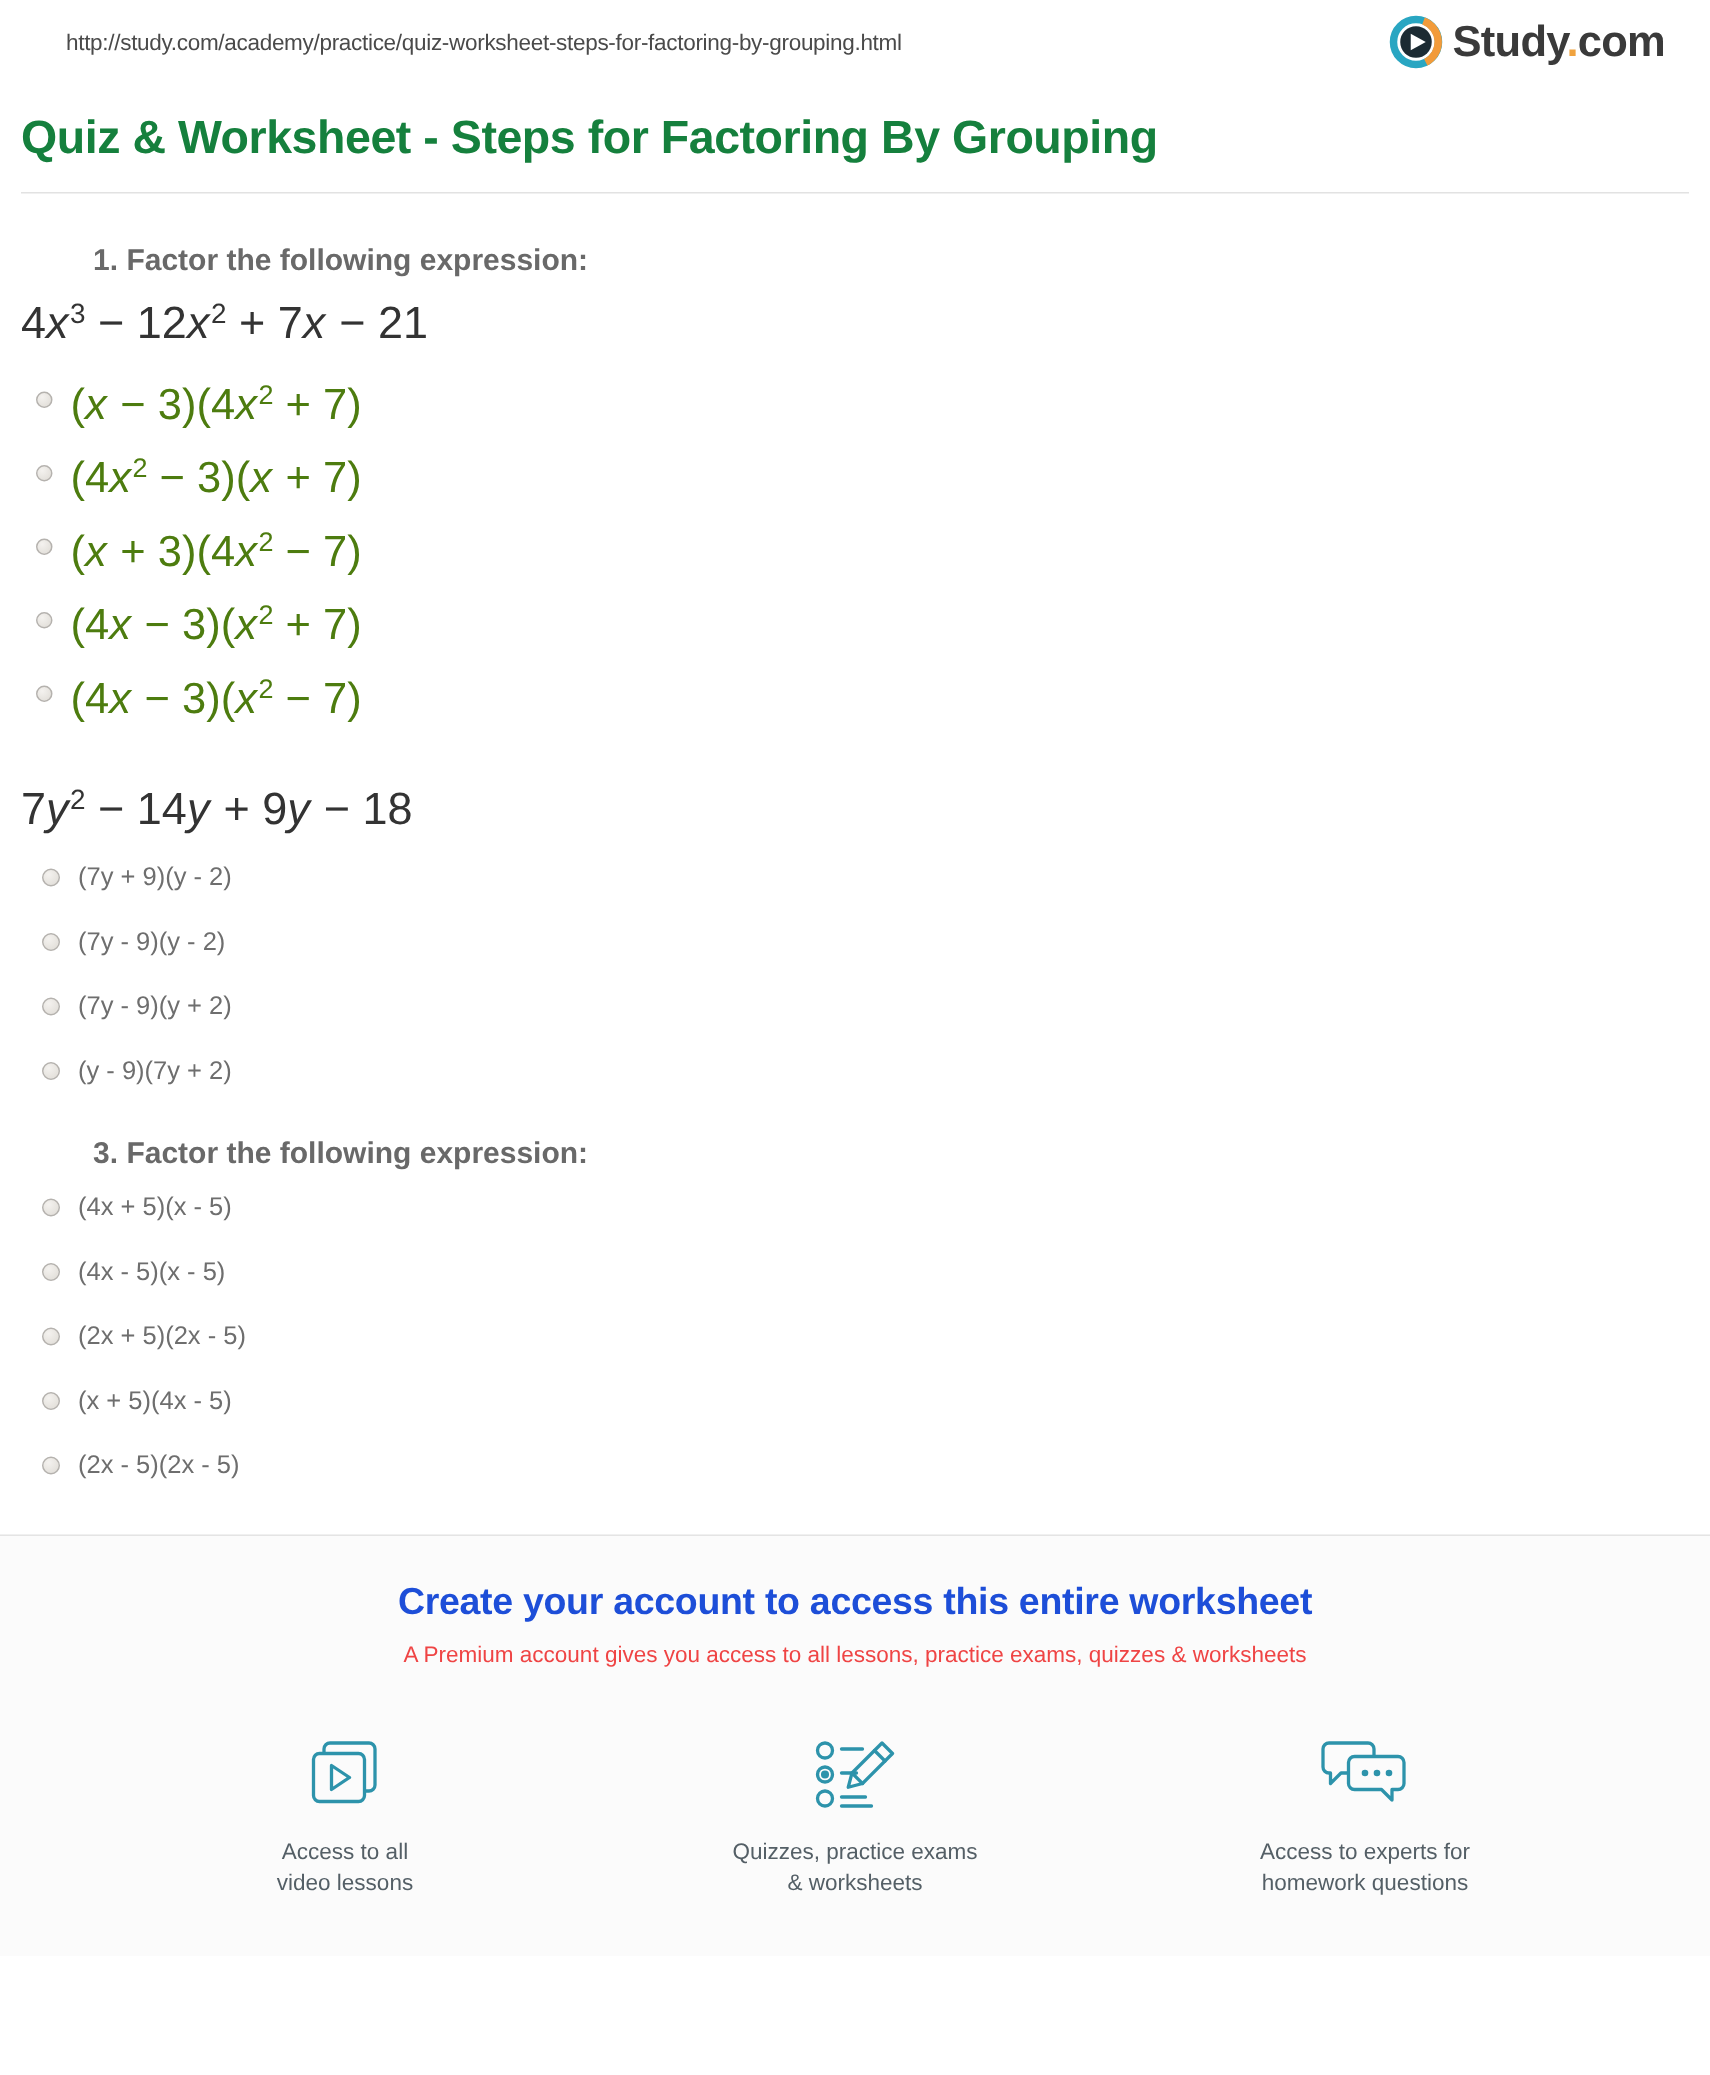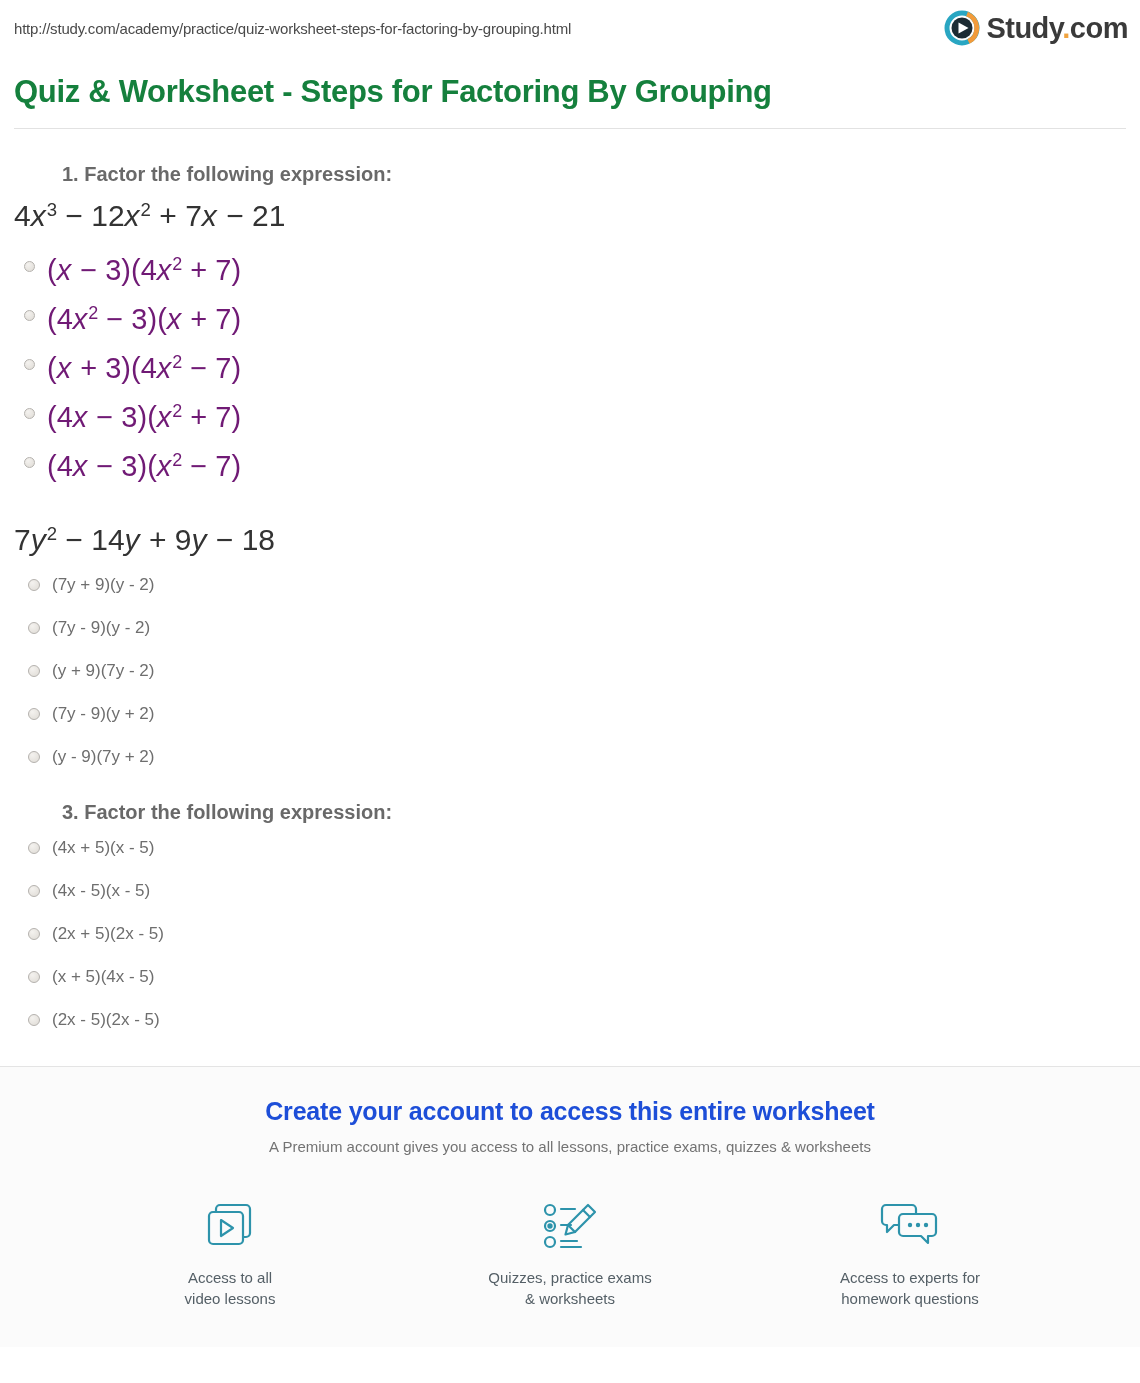--- a/index.html
+++ b/index.html
@@ -7,21 +7,21 @@
   body {
     width:1140px; min-height:1383px; margin:0 auto;
     font-family:"Liberation Sans", sans-serif;
     color:#333;
   }
   .page { width:1140px; }
 
   
   .topbar {
     display:flex; justify-content:space-between; align-items:center;
-    padding:8px 12px 0 14px; height:48px;
+    padding:8px 30px 0 14px; height:48px;margin-left:30px;
   }
   .url-text {
     font-size:15px; color:#4a4a4a; letter-spacing:-0.2px;
   }
   .logo { display:flex; align-items:center; gap:6px; cursor:pointer; }
   .logo-text { font-size:29px; font-weight:700; color:#3a3a3a; letter-spacing:-0.5px; }
   .logo-text .dot { color:#f0a33f; }
 
   
   h1.page-title {
@@ -42,33 +42,33 @@
 
   .option { display:flex; cursor:pointer; }
   .radio {
     flex:0 0 auto; width:12px; height:12px; border-radius:50%;
     border:1px solid #b5b2ae;
     background:radial-gradient(circle at 35% 30%, #f4f2ef 0%, #e5e2dd 70%);
     display:inline-block;
   }
   .option-math { align-items:flex-start; margin-bottom:10px; }
   .option-math .radio { width:11px; height:11px; margin:10px 6px 0 10px; }
-  .option-math .option-text { font-size:29px; color:#701a75; line-height:1.35; padding-left:6px; }
+  .option-math .option-text { font-size:29px; color:#4d7c0f; line-height:1.35; padding-left:6px; }
   .option-plain { align-items:center; margin-bottom:23px; }
   .option-plain .radio { margin:0 6px 0 14px; }
   .option-plain .option-text { font-size:17px; color:#6e6e6e; padding-left:6px; }
   .q-options { margin-top:14px; }
 
   
   .footer {
     margin-top:36px; border-top:1px solid #e4e4e4; background:#fbfbfb;
     padding:30px 0 38px 0; text-align:center;
   }
   .cta-title { font-size:25px; font-weight:700; color:#1d4ed8; letter-spacing:-0.2px; }
-  .cta-subtitle { font-size:15px; color:#737373; margin-top:12px; }
+  .cta-subtitle { font-size:15px; color:#ef4444; margin-top:12px; }
   .features { display:flex; justify-content:center; gap:110px; margin-top:46px; }
   .feature { width:230px; }
   .feature-icon { height:52px; display:flex; align-items:center; justify-content:center; }
   .feature-label { margin-top:14px; font-size:15px; color:#545f66; line-height:1.4; }
   svg { display:block; }
 </style>
 </head>
 <body>
 
 <div class="page">
@@ -122,24 +122,20 @@
     <div class="question">
       <div class="q-expression">7<span class="var">y</span><span class="sup">2</span> − 14<span class="var">y</span> + 9<span class="var">y</span> − 18</div>
       <div class="q-options">
           <label class="option option-plain">
             <span class="radio"></span>
             <span class="option-text">(7y + 9)(y - 2)</span>
           </label>
           <label class="option option-plain">
             <span class="radio"></span>
             <span class="option-text">(7y - 9)(y - 2)</span>
-          </label>
-          <label class="option option-plain">
-            <span class="radio"></span>
-            <span class="option-text">(y + 9)(7y - 2)</span>
           </label>
           <label class="option option-plain">
             <span class="radio"></span>
             <span class="option-text">(7y - 9)(y + 2)</span>
           </label>
           <label class="option option-plain">
             <span class="radio"></span>
             <span class="option-text">(y - 9)(7y + 2)</span>
           </label>
         </div>

